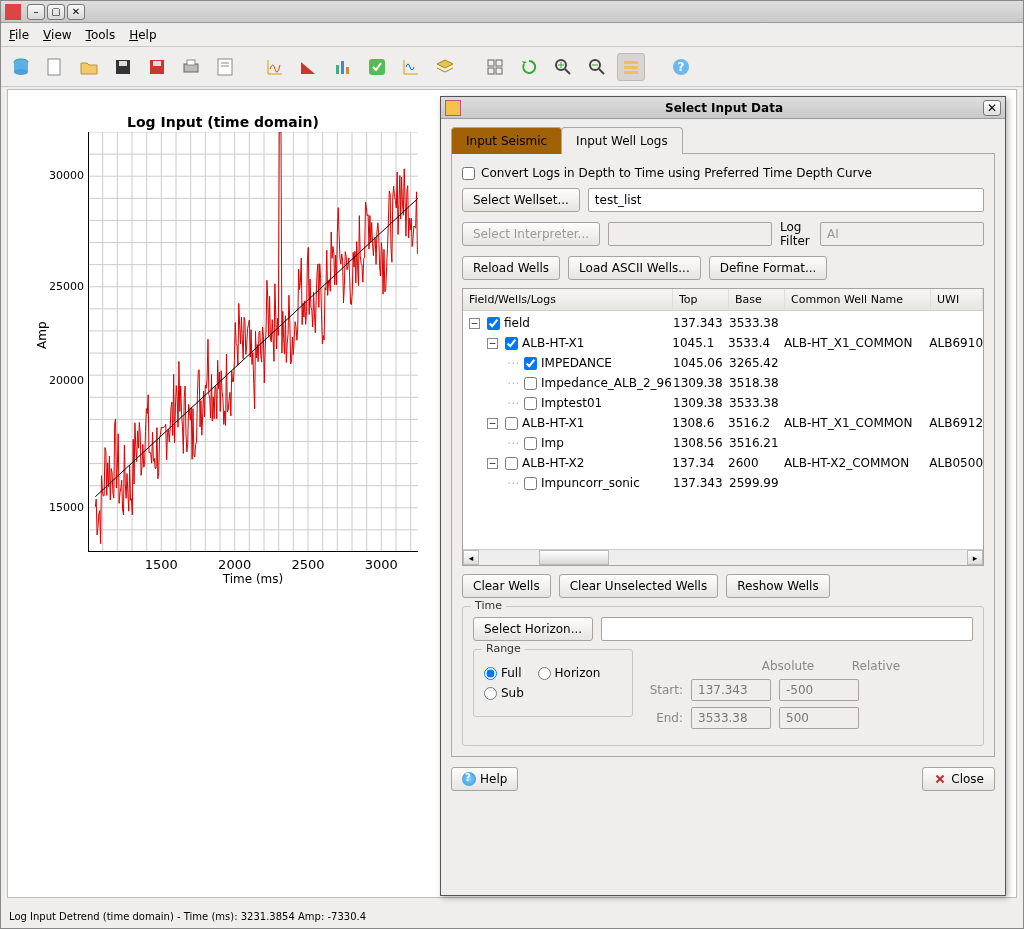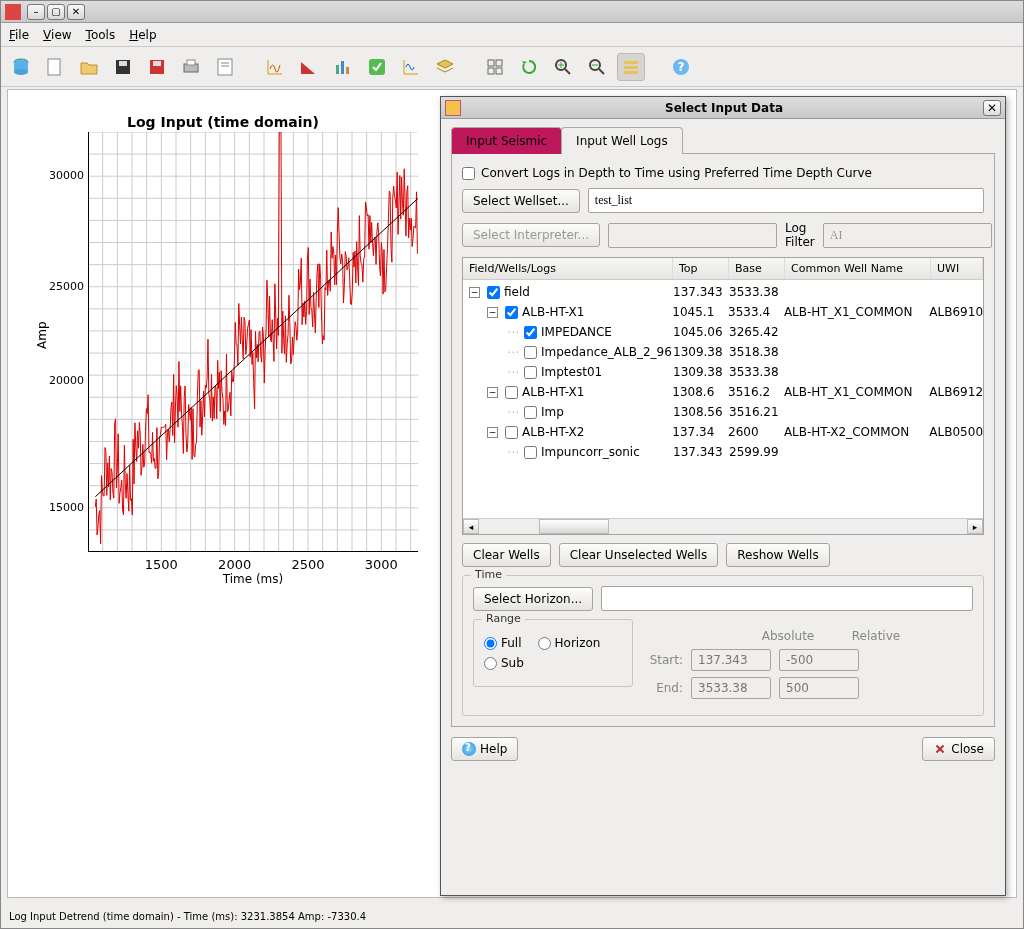--- a/index.html
+++ b/index.html
@@ -39,28 +39,28 @@
 
 
 .dialog { position: absolute; left: 440px; top: 96px; width: 566px; height: 800px; background: #efeeec; border: 1px solid #555; box-shadow: 2px 2px 6px rgba(0,0,0,.3); }
 .dialog .dlg-title { height: 22px; background: linear-gradient(#dedede,#c8c8c8); display:flex; align-items:center; padding:0 4px; border-bottom:1px solid #999; }
 .dialog .dlg-title .di { width:16px; height:16px; background:#f4c14a; border:1px solid #b58; margin-right:4px; }
 .dialog .dlg-title .t { flex:1; text-align:center; font-weight:bold; }
 .dialog .dlg-title .x { width:18px; height:16px; border:1px solid #777; background:linear-gradient(#fff,#ddd); border-radius:3px; display:flex; align-items:center; justify-content:center; }
 
 .dlg-body { position:absolute; top:30px; left:10px; right:10px; bottom:10px; }
 .tabs { display:flex; }
-.tab { padding:6px 14px; border:1px solid #aaa; background:#be185d; border-bottom:none; border-top-left-radius:4px; border-top-right-radius:4px; margin-right:-1px; position:relative; }
+.tab { padding:6px 14px; border:1px solid #aaa; background:#a16207; border-bottom:none; border-top-left-radius:4px; border-top-right-radius:4px; margin-right:-1px; position:relative; }
 .tab.active { background:#efeeec; z-index:2; }
 .tabpanel { border:1px solid #aaa; padding:12px 10px 10px 10px; margin-top:-1px; background:#efeeec; }
 
 .row { display:flex; align-items:center; gap:8px; margin-bottom:8px; }
 .btn { padding:4px 10px; border:1px solid #a7a49f; background:linear-gradient(#fdfdfc,#e6e4e0); border-radius:3px; cursor:default; white-space:nowrap; }
 .btn.disabled { color:#999; }
-.textin { flex:1; padding:4px 6px; border:1px solid #a7a49f; background:#fff; border-radius:2px;font-family:Liberation Serif, serif; }
+.textin { flex:1; padding:4px 6px; border:1px solid #a7a49f; background:#fff; border-radius:2px; }
 .textin.disabled { background:#efeeec; color:#999; }
 label.chk { display:flex; align-items:center; gap:6px; }
 input[type=checkbox] { width:13px; height:13px; }
 
 .tree-wrap { border:1px solid #a7a49f; background:#fff; height:278px; overflow:hidden; position:relative; }
 .tree-head { display:flex; background:linear-gradient(#f6f6f5,#e7e5e1); border-bottom:1px solid #ccc; }
 .tree-head div { padding:4px 6px; border-right:1px solid #ddd; font-size:11px; }
 .tc1{width:210px;} .tc2{width:56px; text-align:left;} .tc3{width:56px;} .tc4{width:146px;} .tc5{flex:1;}
 .tree-body { padding: 2px 0; }
 .trow { display:flex; align-items:center; height:20px; }
@@ -329,20 +329,25 @@
       <div class="row">
         <div class="btn">Select Wellset...</div>
         <input class="textin" value="test_list" style="">
       </div>
       <div class="row">
         <div class="btn disabled">Select Interpreter...</div>
         <input class="textin disabled" style="flex: 0 0 150px;">
         <span>Log Filter</span>
         <input class="textin disabled" value="AI" style="">
       </div>
+      <div class="row">
+        <div class="btn">Reload Wells</div>
+        <div class="btn">Load ASCII Wells...</div>
+        <div class="btn">Define Format...</div>
+      </div>
 
       <div class="tree-wrap">
         <div class="tree-head">
           <div class="tc1">Field/Wells/Logs</div>
           <div class="tc2">Top</div>
           <div class="tc3">Base</div>
           <div class="tc4">Common Well Name</div>
           <div class="tc5">UWI</div>
         </div>
         <div class="tree-body" id="tree-body">

